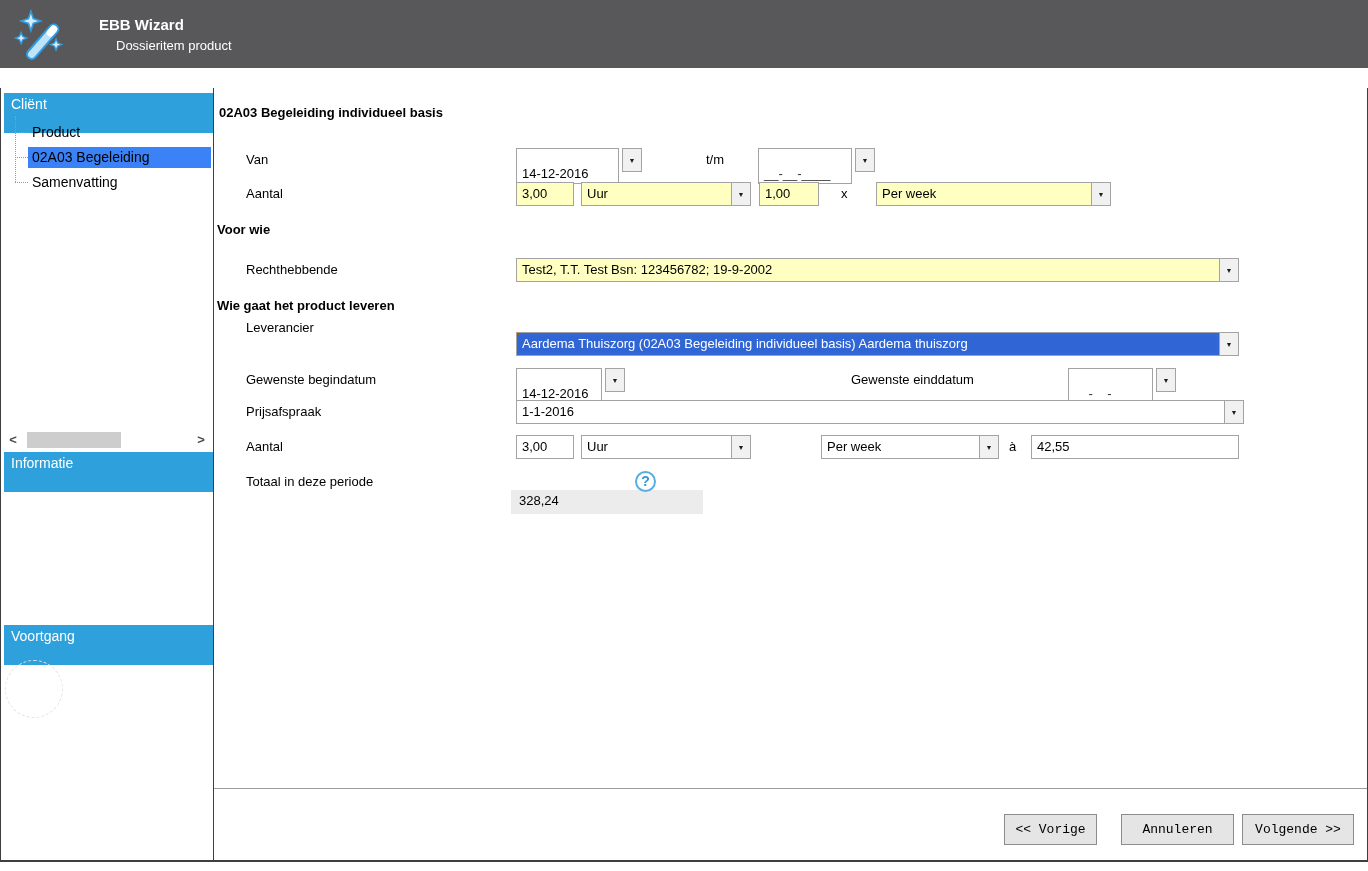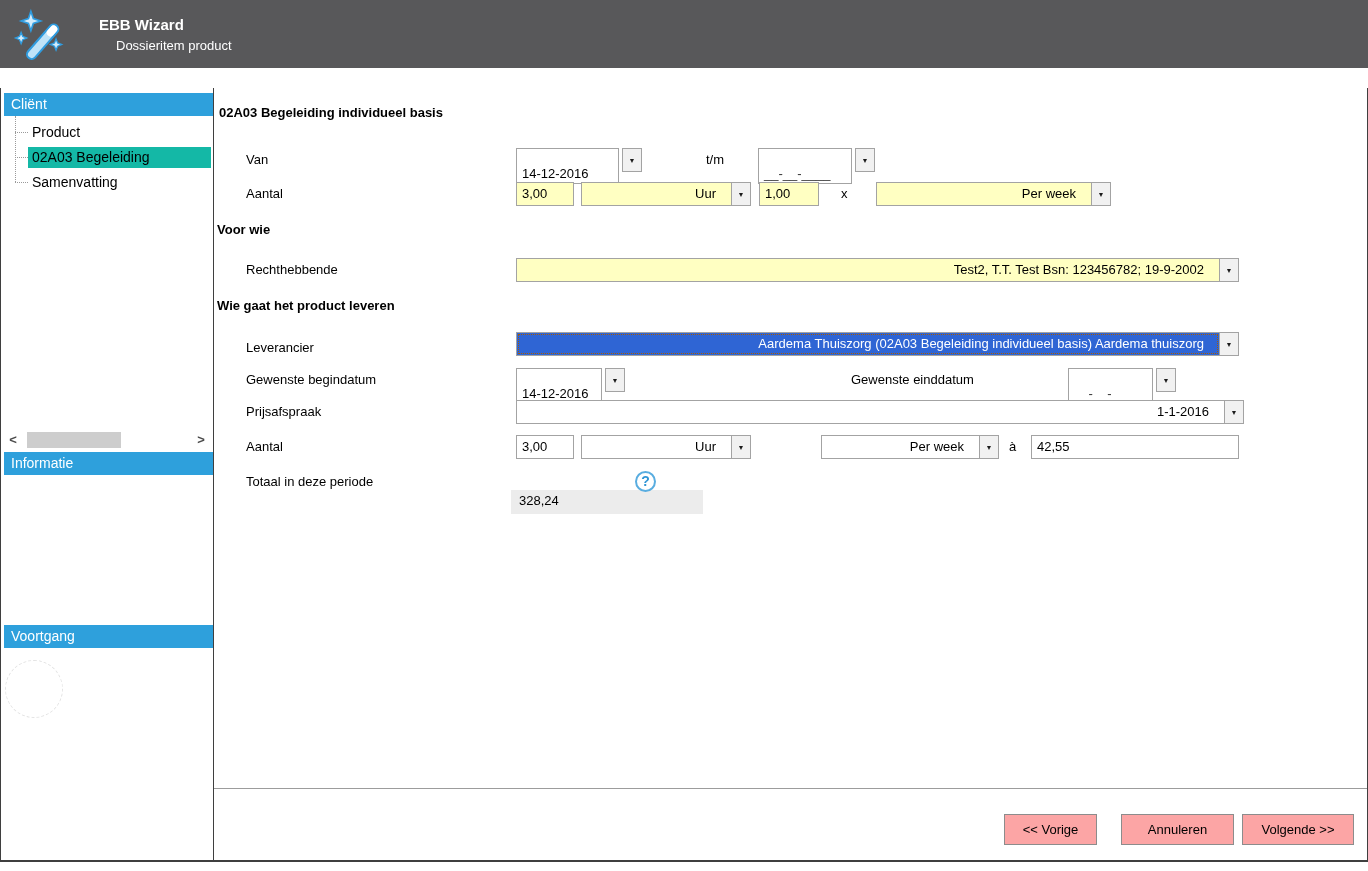--- a/index.html
+++ b/index.html
@@ -13,58 +13,58 @@
   .hdr-title { position:absolute; left:99px; top:16px; color:#fff; font-weight:bold; font-size:15px; }
   .hdr-sub   { position:absolute; left:116px; top:38px; color:#fff; font-size:13px; }
   .wand { position:absolute; left:13px; top:8px; }
 
   
   .app { position:absolute; left:0; top:88px; width:1368px; height:774px; background:#fff;
          border-left:1px solid #3f3f3f; border-right:1px solid #3f3f3f; border-bottom:2px solid #3f3f3f; }
   .vdivider { position:absolute; left:212px; top:0; width:1px; height:772px; background:#3f3f3f; }
 
   
-  .sbar { position:absolute; left:3px; width:209px; height:23px; background:#2ea0dc;
+  .sbar { position:absolute; left:3px; width:209px; height:40px; background:#2ea0dc;
           color:#fff; font-size:14px; line-height:23px; padding-left:7px; }
   .tree-item { position:absolute; left:27px; height:21px; line-height:21px; font-size:14px; padding:0 4px; white-space:nowrap; }
-  .tree-item.sel { background:#14b8a6; width:183px; }
+  .tree-item.sel { background:#3b82f6; width:183px; }
   .tree-vline { position:absolute; left:14px; top:28px; height:66px; border-left:1px dotted #9a9a9a; }
   .tree-stub  { position:absolute; left:14px; width:13px; border-top:1px dotted #9a9a9a; }
   .hscroll { position:absolute; left:2px; top:342px; width:208px; height:20px; background:#fff; }
   .hs-arrow { position:absolute; top:0; width:16px; height:20px; color:#4a4a4a; font-weight:bold;
               font-size:13px; line-height:20px; text-align:center; }
   .hs-thumb { position:absolute; left:24px; top:2px; width:94px; height:16px; background:#cdcdcd; }
   .ghost-circle { position:absolute; left:4px; top:572px; width:58px; height:58px;
                   border:1px dashed #e3e3e3; border-radius:50%; }
 
   
   .h1 { position:absolute; font-weight:bold; font-size:13px; white-space:nowrap; }
   .lbl { position:absolute; font-size:13px; white-space:nowrap; }
   .fld { position:absolute; height:24px; border:1px solid #a3a3a3; background:#fff;
          padding:3px 5px; line-height:16px; white-space:nowrap; overflow:hidden; }
   .yellow { background:#ffffc2; }
   .flat { background:#ececec; border:none; padding-left:8px; }
   .combo { position:absolute; height:24px; border:1px solid #a3a3a3; background:#fff; display:flex; }
-  .combo .ctext { flex:1; padding:3px 15px; line-height:16px; white-space:nowrap; overflow:hidden;text-align:right; }
+  .combo .ctext { flex:1; padding:3px 5px; line-height:16px; white-space:nowrap; overflow:hidden; }
   .combo .cbtn { width:19px; border-left:1px solid #a3a3a3; background:#f1f1f1;
                  display:flex; align-items:center; justify-content:center; font-size:7px; color:#1c1c1c; }
   .combo.yellow .ctext { background:#ffffc2; }
   .combo.yellow { background:#ffffc2; }
   .ctext.sel { background:#2f65d4; color:#fff; outline:1px dotted #a95c00; outline-offset:-2px; }
   .dtp { position:absolute; height:24px; display:flex; }
   .dtp .dbox { height:24px; border:1px solid #a3a3a3; background:#fff; padding:17px 5px; line-height:16px; white-space:nowrap; }
   .dtp .dbtn { height:24px; width:20px; margin-left:3px; border:1px solid #a3a3a3; background:#f1f1f1;
                display:flex; align-items:center; justify-content:center; font-size:7px; color:#1c1c1c; }
   .help { position:absolute; width:21px; height:21px; border:2px solid #59ade0; border-radius:50%;
           color:#2f95d5; font-weight:bold; font-size:14px; line-height:17px; text-align:center; }
 
   
   .sep { position:absolute; left:213px; top:700px; width:1153px; height:1px; background:#9c9c9c; }
-  .wbtn { position:absolute; top:726px; height:31px; background:#fca5a5; border:1px solid #8c8c8c;
-          font-family:Liberation Sans, sans-serif; font-size:13px; text-align:center; line-height:29px; padding:0; }
+  .wbtn { position:absolute; top:726px; height:31px; background:#e5e5e5; border:1px solid #8c8c8c;
+          font-family:Liberation Mono, monospace; font-size:13px; text-align:center; line-height:29px; padding:0; }
 </style>
 </head>
 <body>
 
 <div class="header">
   <div class="wand">
     <svg width="52" height="52" viewBox="0 0 64 64">
       <line x1="23" y1="57" x2="50" y2="26" stroke="#2f9ce0" stroke-width="14" stroke-linecap="round"></line>
       <line x1="23" y1="57" x2="50" y2="26" stroke="#bfe3f8" stroke-width="9" stroke-linecap="round"></line>
       <line x1="46" y1="30.5" x2="50" y2="26" stroke="#ffffff" stroke-width="9" stroke-linecap="round"></line>
@@ -129,21 +129,21 @@
 
   <div class="h1" style="left:216px; top:134px">Voor wie</div>
   <div class="lbl" style="left:245px; top:174px">Rechthebbende</div>
   <div class="combo yellow" style="left:515px; top:170px; width:723px">
     <div class="ctext">Test2, T.T. Test Bsn: 123456782; 19-9-2002</div>
     <div class="cbtn">▼</div>
   </div>
 
   <div class="h1" style="left:216px; top:210px">Wie gaat het product leveren</div>
 
-  <div class="lbl" style="left:245px; top:252px">Leverancier</div>
+  <div class="lbl" style="left:245px; top:232px">Leverancier</div>
   <div class="combo" style="left:515px; top:244px; width:723px">
     <div class="ctext sel">Aardema Thuiszorg (02A03 Begeleiding individueel basis) Aardema thuiszorg</div>
     <div class="cbtn">▼</div>
   </div>
 
   <div class="lbl" style="left:245px; top:284px">Gewenste begindatum</div>
   <div class="dtp" style="left:515px; top:280px">
     <div class="dbox" style="width:86px">14-12-2016</div>
     <div class="dbtn">▼</div>
   </div>

